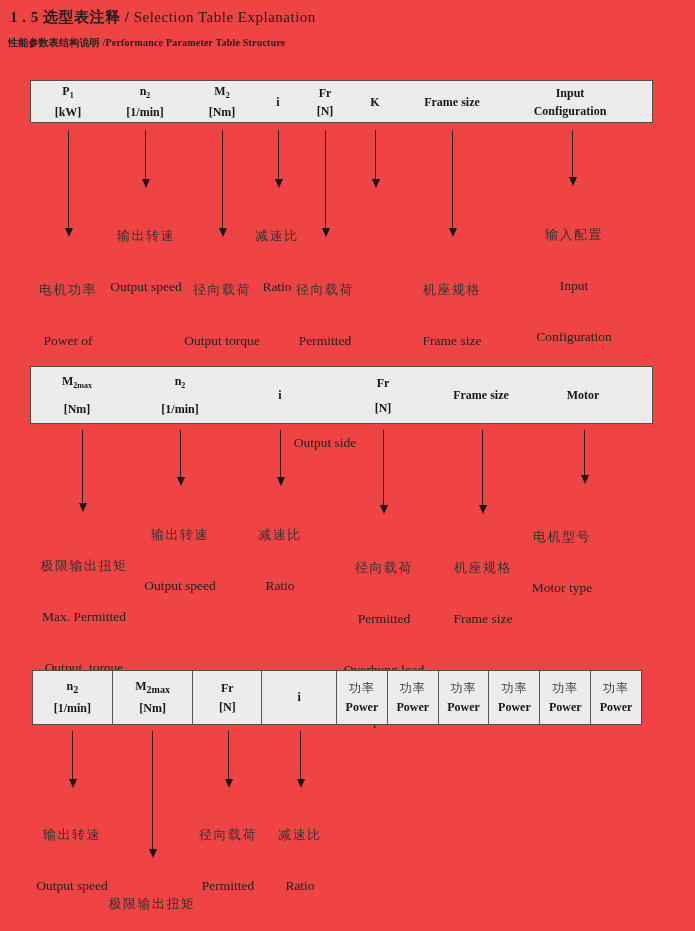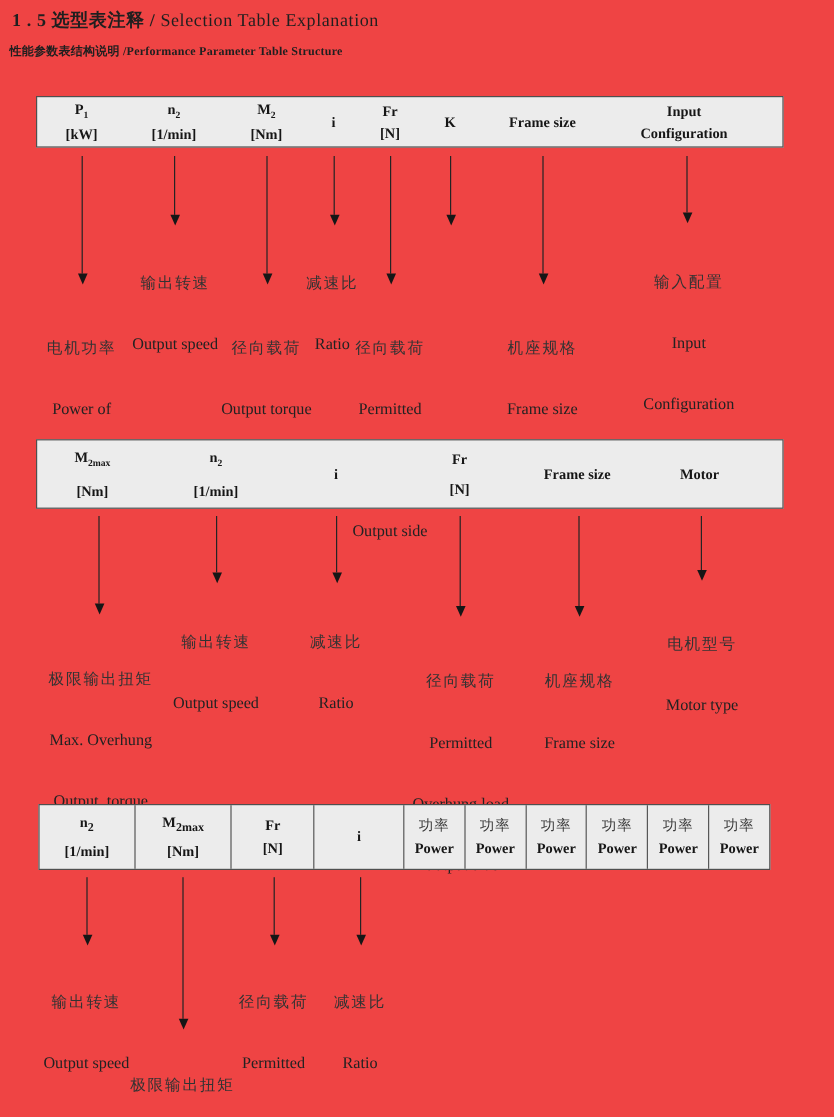--- a/index.html
+++ b/index.html
@@ -152,27 +152,27 @@
   <div class="arrow" style="left:584px;top:430px;height:45px;"></div>
 
   <div class="lbl" style="left:180px;top:492px;">
     <div class="zh">输出转速</div>
     <div class="en">Output speed</div>
   </div>
   <div class="lbl" style="left:280px;top:492px;">
     <div class="zh">减速比</div>
     <div class="en">Ratio</div>
   </div>
-  <div class="lbl" style="left:585px;top:494px;">
+  <div class="lbl" style="left:562px;top:494px;">
     <div class="zh">电机型号</div>
     <div class="en">Motor type</div>
   </div>
   <div class="lbl" style="left:84px;top:523px;">
     <div class="zh">极限输出扭矩</div>
-    <div class="en">Max. Overhung</div>
+    <div class="en">Max. Permitted</div>
     <div class="en">Output  torque</div>
   </div>
   <div class="lbl" style="left:384px;top:525px;">
     <div class="zh">径向载荷</div>
     <div class="en">Permitted</div>
     <div class="en">Overhung load</div>
     <div class="en">Output side</div>
   </div>
   <div class="lbl" style="left:483px;top:525px;">
     <div class="zh">机座规格</div>

